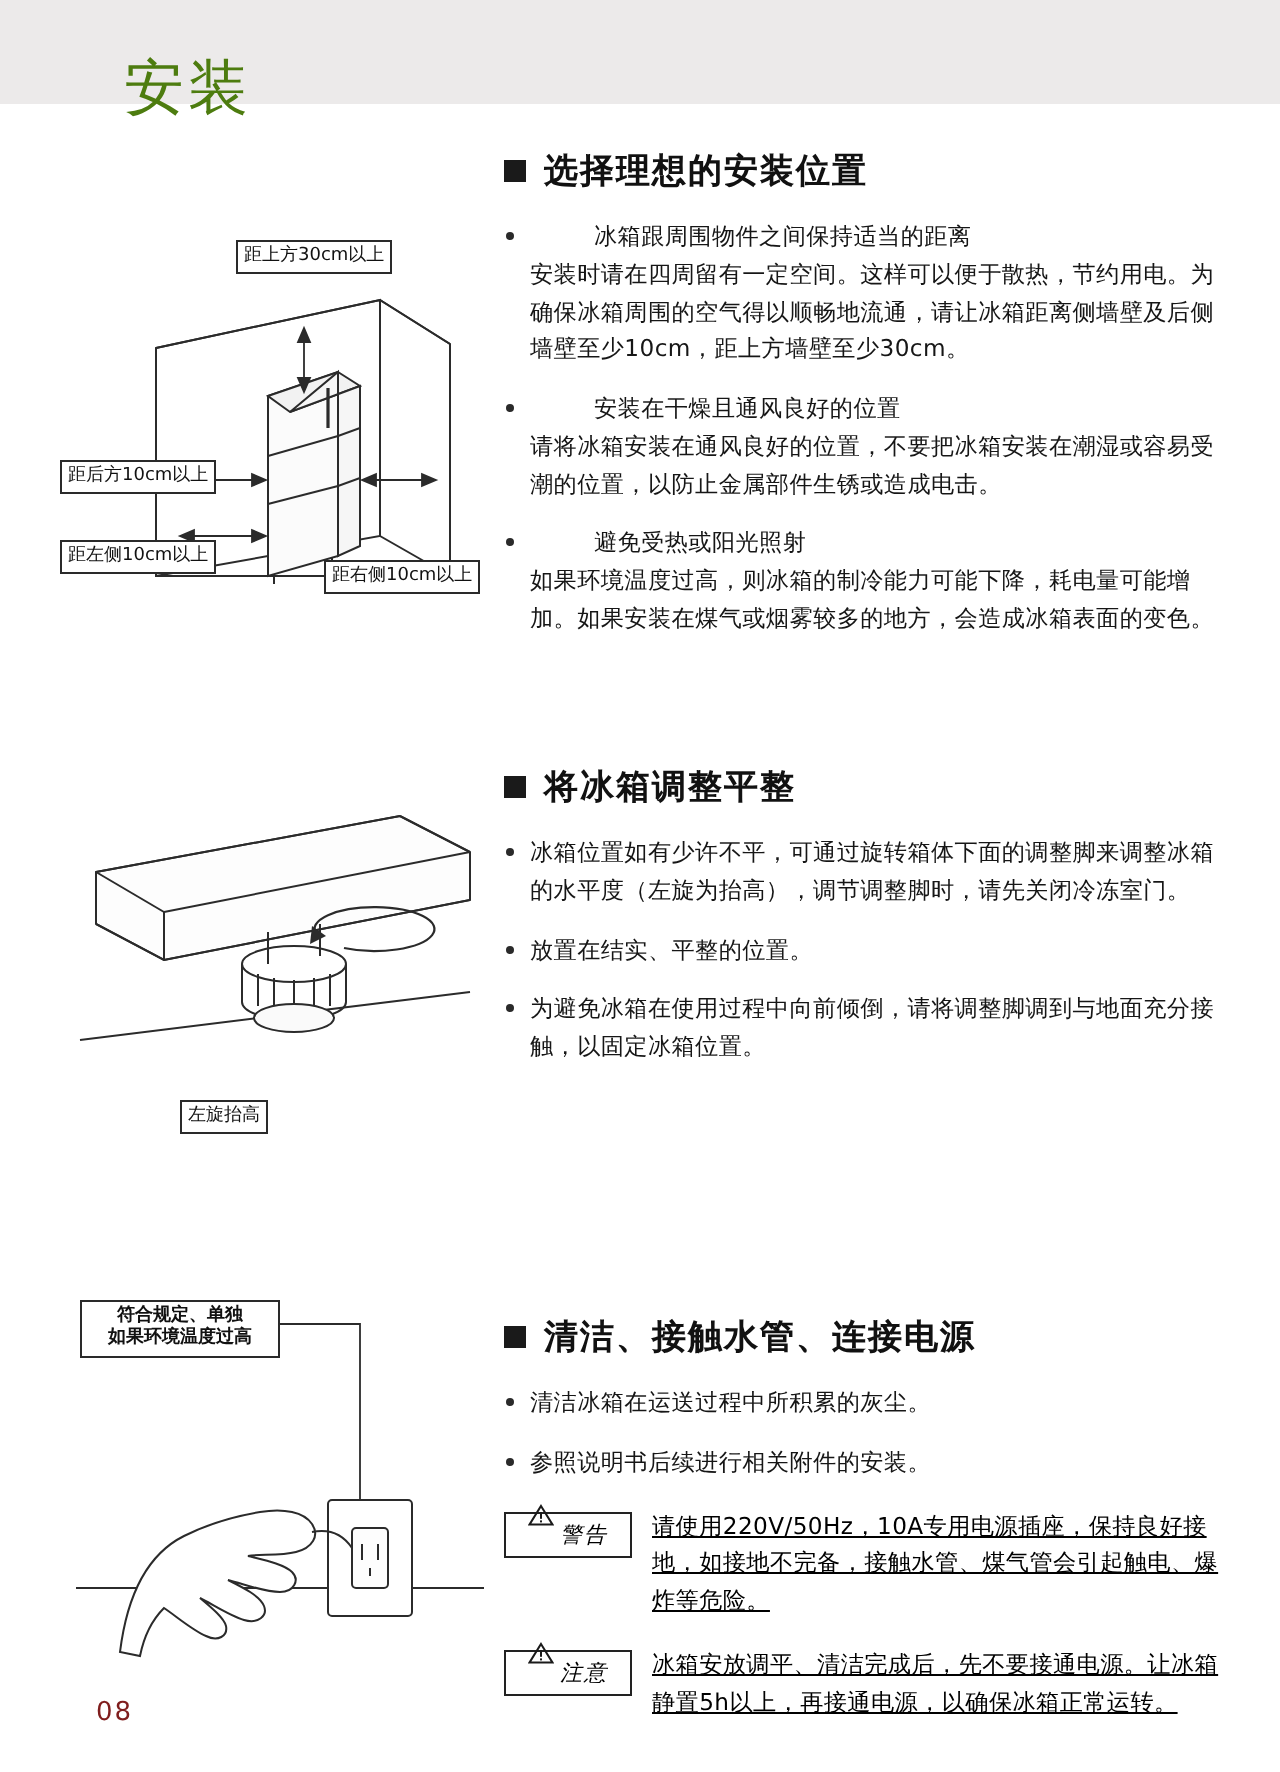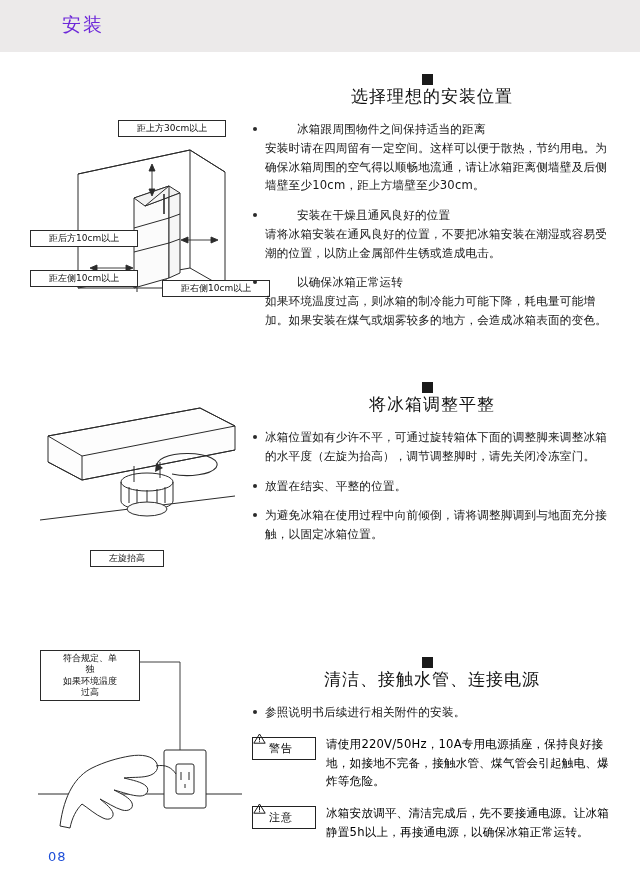--- a/index.html
+++ b/index.html
@@ -18,24 +18,24 @@
   .page-header {
     position: absolute;
     left: 0; top: 0;
     width: 640px;
     height: 52px;
     background: #eceaea;
   }
   .page-header .title {
     position: absolute;
     left: 62px;
-    top: 12px;
-    font-size: 19px;
+    top: 24px;
+    font-size: 30px;
     letter-spacing: 2px;
-    color: #6d28d9;
+    color: #4d7c0f;
   }
 
   
   .content {
     position: absolute;
     left: 0; top: 52px;
     width: 640px;
     height: 790px;
   }
   .col-left {
@@ -53,27 +53,26 @@
     height: 100%;
   }
 
   
   .sec {
     position: absolute;
     width: 360px;
   }
   .sec-title {
     font-size: 17px;
-    font-weight: normal;
+    font-weight: bold;
     letter-spacing: 1px;
     color: #111;
     margin: 0 0 12px 0;
     display: flex;
     align-items: center;
-    flex-direction: column;
   }
   .sq {
     display: inline-block;
     width: 11px;
     height: 11px;
     background: #1a1a1a;
     margin-right: 9px;
     flex: none;
   }
 
@@ -106,64 +105,67 @@
     align-items: flex-start;
     margin-top: 13px;
   }
   .note-tag {
     flex: none;
     width: 64px;
     height: 23px;
     border: 1px solid #222;
     display: flex;
     align-items: center;
+    justify-content: center;
     font-size: 11px;
     margin-right: 10px;
     margin-top: 2px;
     letter-spacing: 1px;
     background: #fff;
+    font-style: italic;
   }
   .tri {
     width: 0; height: 0;
     border-left: 6px solid transparent;
     border-right: 6px solid transparent;
     border-bottom: 10px solid transparent;
     position: relative;
     margin-right: 4px;
   }
   .tri svg { position: absolute; left: -6px; top: -10px; }
   .note-text {
     font-size: 11.6px;
     line-height: 1.62;
     letter-spacing: 0.2px;
+    text-decoration: underline;
   }
 
   
   .fig { position: absolute; }
   .fig svg { display: block; }
   .cap {
     position: absolute;
     border: 1px solid #2a2a2a;
     background: #fff;
     font-size: 9px;
     line-height: 1.25;
-    padding: 2px 18px;
+    padding: 2px 3px;
     text-align: center;
     white-space: nowrap;
     color: #111;
   }
-  .cap.two { white-space: normal; }
+  .cap.two { white-space: normal; font-weight: bold; }
 
   
   .footer-num {
     position: absolute;
     left: 48px;
     bottom: 22px;
     font-size: 13px;
-    color: #1d4ed8;
+    color: #7f1d1d;
     letter-spacing: 1px;
   }
 </style>
 </head>
 <body>
 
 <div class="page-header">
   <div class="title">安装</div>
 </div>
 
@@ -299,21 +301,21 @@
       </div>
       <div class="bullet">
         <span class="lead">冰箱跟周围物件之间保持适当的距离</span>
         <span class="body">安装时请在四周留有一定空间。这样可以便于散热，节约用电。为确保冰箱周围的空气得以顺畅地流通，请让冰箱距离侧墙壁及后侧墙壁至少10cm，距上方墙壁至少30cm。</span>
       </div>
       <div class="bullet">
         <span class="lead">安装在干燥且通风良好的位置</span>
         <span class="body">请将冰箱安装在通风良好的位置，不要把冰箱安装在潮湿或容易受潮的位置，以防止金属部件生锈或造成电击。</span>
       </div>
       <div class="bullet">
-        <span class="lead">以确保冰箱正常运转</span>
+        <span class="lead">避免受热或阳光照射</span>
         <span class="body">如果环境温度过高，则冰箱的制冷能力可能下降，耗电量可能增加。如果安装在煤气或烟雾较多的地方，会造成冰箱表面的变色。</span>
       </div>
     </div>
 
     <div class="sec" style="top:330px;">
       <div class="sec-title">
         <span class="sq"></span>
         <span>将冰箱调整平整</span>
       </div>
       <div class="bullet">
@@ -324,20 +326,23 @@
       </div>
       <div class="bullet">
         <span class="body">为避免冰箱在使用过程中向前倾倒，请将调整脚调到与地面充分接触，以固定冰箱位置。</span>
       </div>
     </div>
 
     <div class="sec" style="top:605px;">
       <div class="sec-title">
         <span class="sq"></span>
         <span>清洁、接触水管、连接电源</span>
+      </div>
+      <div class="bullet">
+        <span class="body">清洁冰箱在运送过程中所积累的灰尘。</span>
       </div>
       <div class="bullet">
         <span class="body">参照说明书后续进行相关附件的安装。</span>
       </div>
 
       <div class="note-row">
         <div class="note-tag">
           <span class="tri">
             <svg width="13" height="11" viewBox="0 0 13 11">
               <polygon points="6.5,1 12.2,10.2 0.8,10.2" fill="none" stroke="#1a1a1a" stroke-width="1"></polygon>

